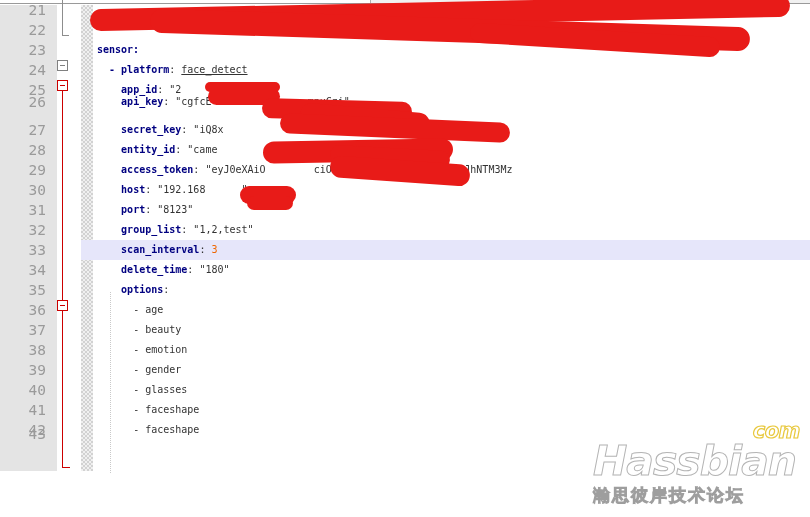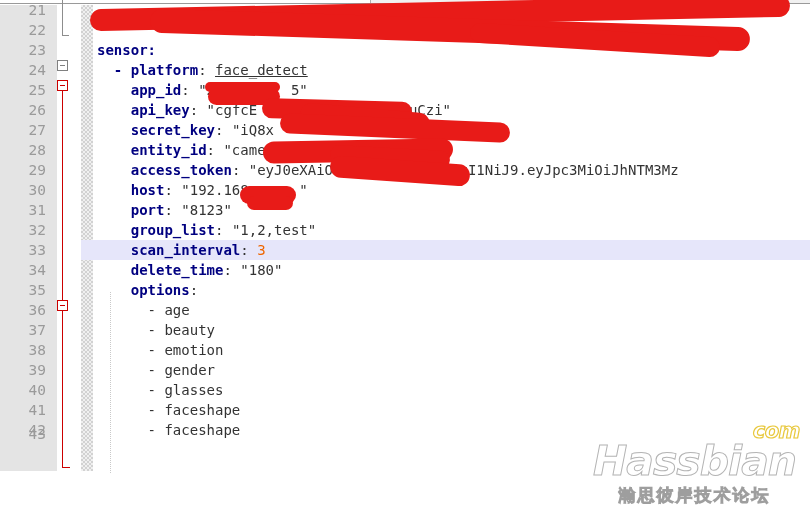--- a/index.html
+++ b/index.html
@@ -94,21 +94,21 @@
     text-align: right;
     color: #9a9a9a;
     font-size: 14.5px;
     font-family: "DejaVu Sans Mono", "Liberation Mono", monospace;
   }
 
   .code {
     position: absolute;
     left: 97px; top: 0;
     white-space: pre;
-    font-size: 14px;
+    font-size: 10px;
     font-family: "DejaVu Sans Mono", "Liberation Mono", monospace;
     color: #2b2b2b;
   }
 
   .k  { color: #000080; font-weight: bold; }     
   .p  { color: #000080; font-weight: bold; }     
   .s  { color: #333333; }                         
   .n  { color: #ee6600; }                         
   .lnk{ color: #333333; text-decoration: underline; }
 
@@ -157,21 +157,21 @@
     background: #e81b18;
     border-radius: 999px;
   }
   #redact-layer { position: absolute; left:0; top:0; width:810px; height:517px; pointer-events:none; }
 
   
   .watermark {
     position: absolute;
     right: 14px;
     bottom: 10px;
-    text-align: center;
+    text-align: left;
     user-select: none;
   }
   .wm-main {
     position: relative;
     font-family: "DejaVu Sans", "Liberation Sans", sans-serif;
     font-size: 41px;
     font-style: italic;
     font-weight: bold;
     letter-spacing: -1px;
     color: transparent;
@@ -238,21 +238,21 @@
         <div class="code"><span class="k">sensor:</span></div>
       </div>
       <div class="row" style="top: 60px;">
         <div class="lineno">24</div>
         <div class="code"><span class="p">  - </span><span class="k">platform</span><span class="s">: </span><span class="lnk">face_detect</span></div>
       </div>
       <div class="row" style="top: 80px;">
         <div class="lineno">25</div>
         <div class="code"><span class="s">    </span><span class="k">app_id</span><span class="s">: </span><span class="s">"2</span><span class="s">         </span><span class="s">5"</span></div>
       </div>
-      <div class="row" style="top: 100px;">
+      <div class="row" style="top: 92px;">
         <div class="lineno">26</div>
         <div class="code"><span class="s">    </span><span class="k">api_key</span><span class="s">: </span><span class="s">"cgfcE</span><span class="s">                </span><span class="s">mnuCzi"</span></div>
       </div>
       <div class="row" style="top: 120px;">
         <div class="lineno">27</div>
         <div class="code"><span class="s">    </span><span class="k">secret_key</span><span class="s">: </span><span class="s">"iQ8x</span><span class="s">                 </span><span class="s">3cuEi"</span></div>
       </div>
       <div class="row" style="top: 140px;">
         <div class="lineno">28</div>
         <div class="code"><span class="s">    </span><span class="k">entity_id</span><span class="s">: </span><span class="s">"came</span><span class="s">           </span><span class="s">m_s28"</span></div>

